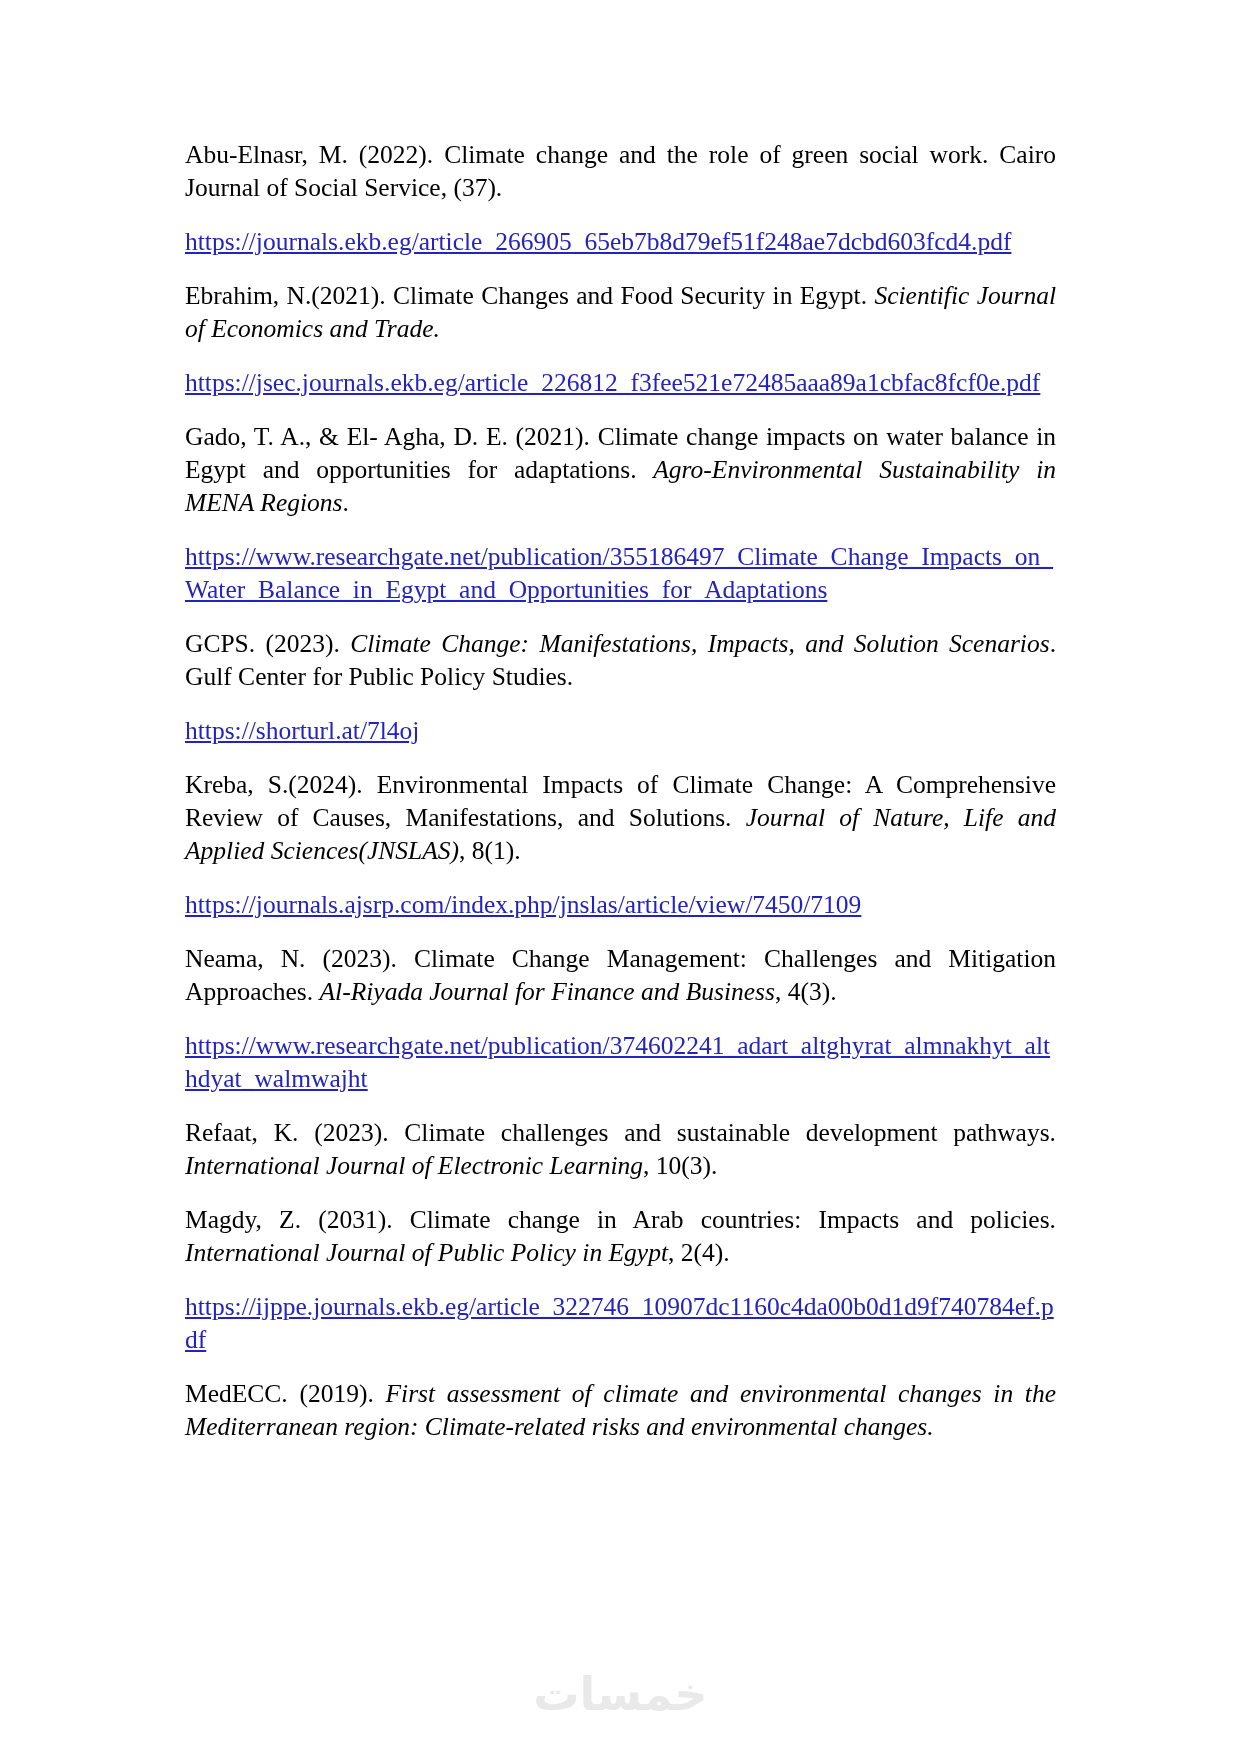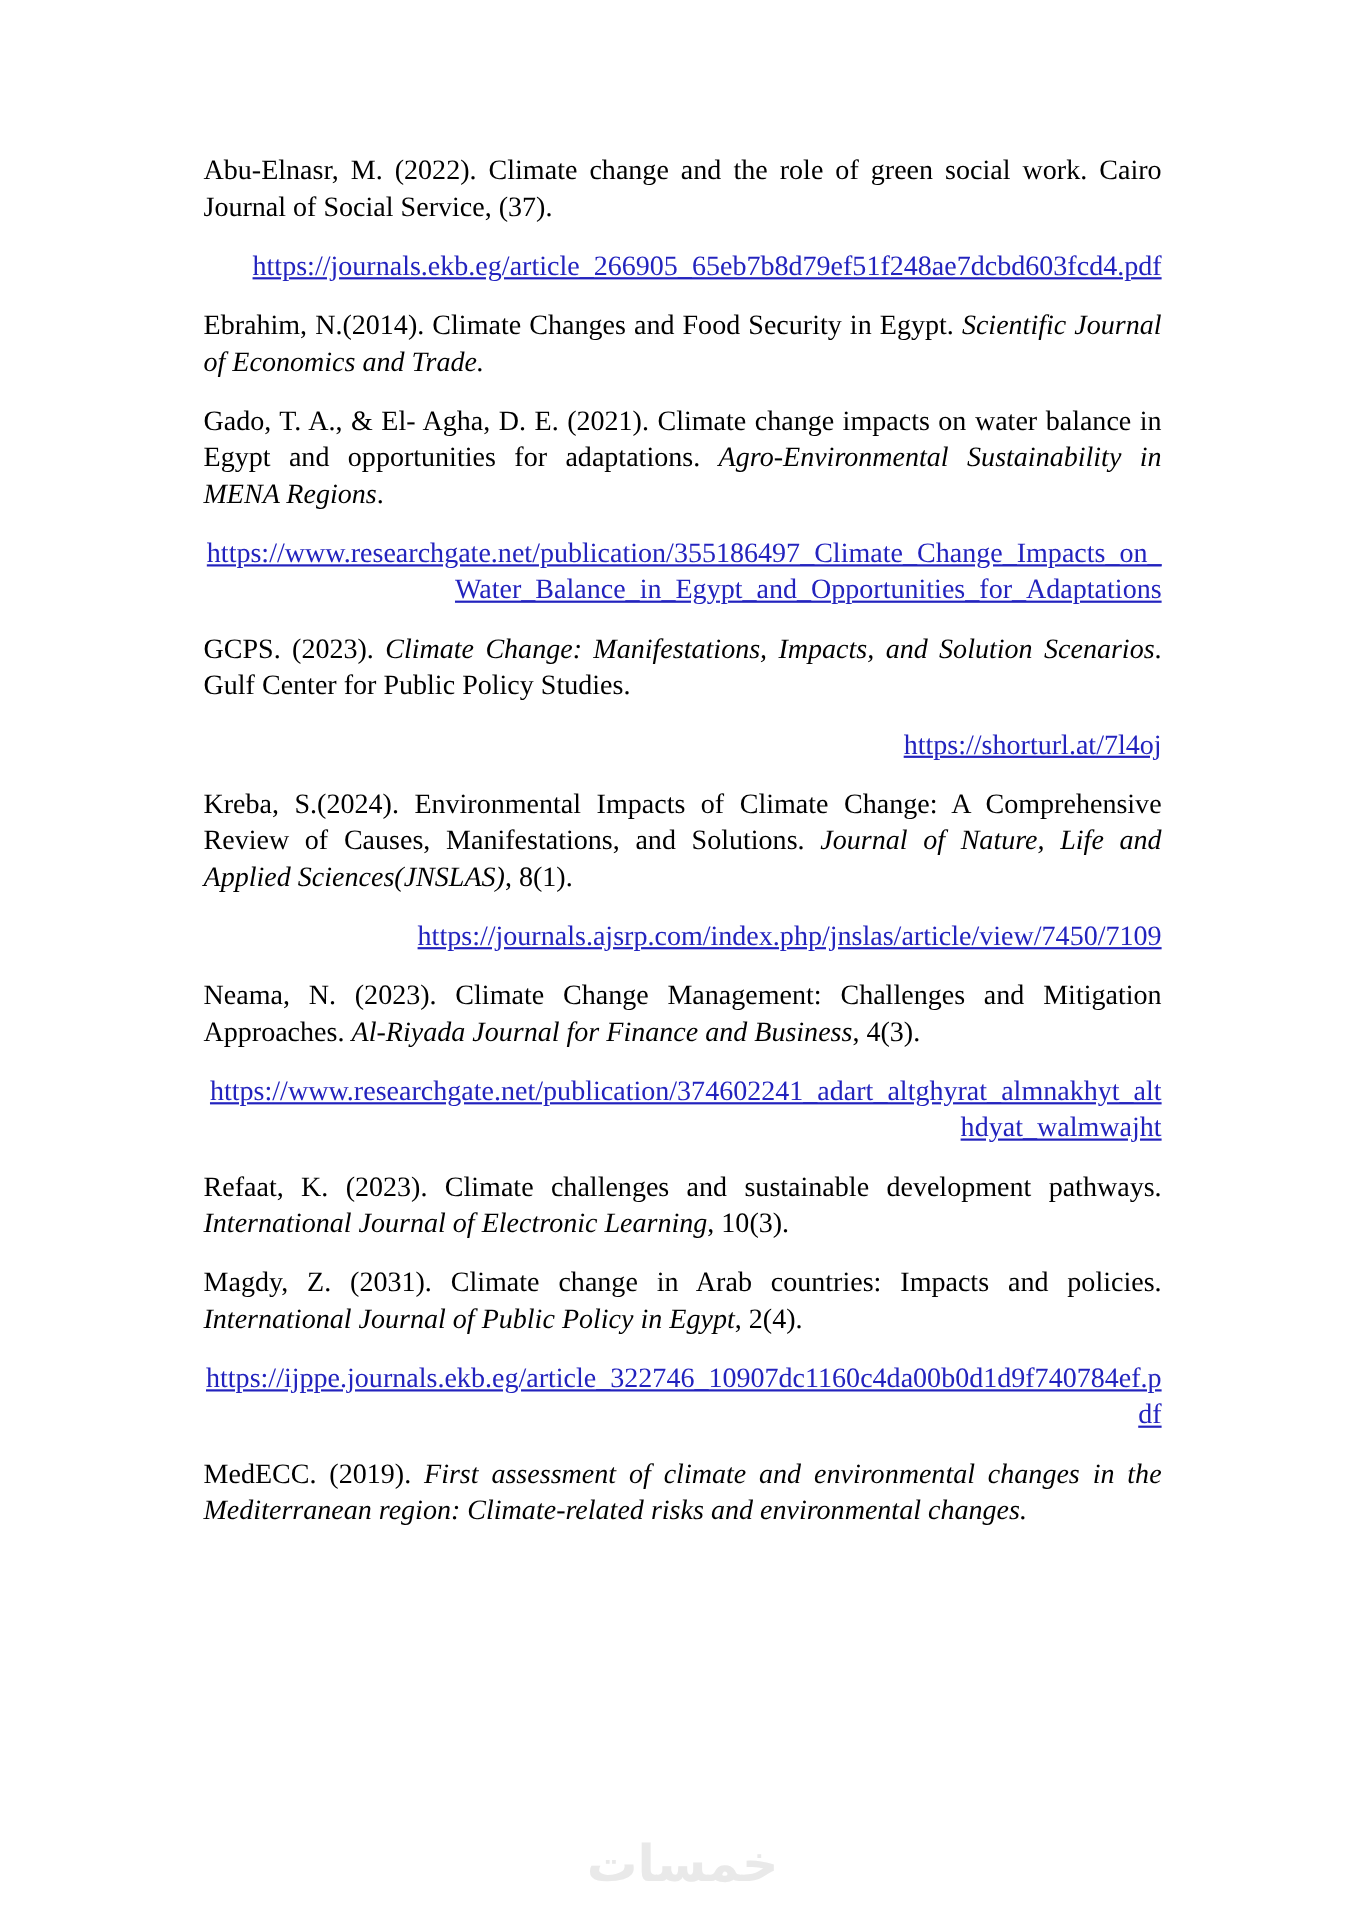--- a/index.html
+++ b/index.html
@@ -24,21 +24,21 @@
   .ref-text {
     margin: 0 0 21px 0;
     text-align: justify;
     text-align-last: left;
   }
   .ref-text .italic {
     font-style: italic;
   }
   .ref-link {
     margin: 0 0 21px 0;
-    text-align: right;
+    text-align: left;
     word-break: break-all;
     overflow-wrap: anywhere;
   }
   .ref-link a {
     color: #2323BE;
     text-decoration: underline;
     cursor: pointer;
   }
   .watermark {
     position: absolute;
@@ -54,21 +54,22 @@
     user-select: none;
   }
 </style>
 </head>
 <body>
 
 <div class="page">
   <div id="references">
       <p class="ref-text"><span>Abu-Elnasr, M. (2022). Climate change and the role of green social work. Cairo Journal of Social Service, (37).</span></p>
       <p class="ref-link"><a href="#">https://journals.ekb.eg/article_266905_65eb7b8d79ef51f248ae7dcbd603fcd4.pdf</a></p>
-      <p class="ref-text"><span>Ebrahim, N.(2014). Climate Changes and Food Security in Egypt. </span><span class="italic">Scientific Journal of Economics and Trade.</span></p>
+      <p class="ref-text"><span>Ebrahim, N.(2021). Climate Changes and Food Security in Egypt. </span><span class="italic">Scientific Journal of Economics and Trade.</span></p>
+      <p class="ref-link"><a href="#">https://jsec.journals.ekb.eg/article_226812_f3fee521e72485aaa89a1cbfac8fcf0e.pdf</a></p>
       <p class="ref-text"><span>Gado, T. A., &amp; El- Agha, D. E. (2021). Climate change impacts on water balance in Egypt and opportunities for adaptations. </span><span class="italic">Agro-Environmental Sustainability in MENA Regions</span><span>.</span></p>
       <p class="ref-link"><a href="#">https://www.researchgate.net/publication/355186497_Climate_Change_Impacts_on_Water_Balance_in_Egypt_and_Opportunities_for_Adaptations</a></p>
       <p class="ref-text"><span>GCPS. (2023). </span><span class="italic">Climate Change: Manifestations, Impacts, and Solution Scenarios</span><span>. Gulf Center for Public Policy Studies.</span></p>
       <p class="ref-link"><a href="#">https://shorturl.at/7l4oj</a></p>
       <p class="ref-text"><span>Kreba, S.(2024). Environmental Impacts of Climate Change: A Comprehensive Review of Causes, Manifestations, and Solutions. </span><span class="italic">Journal of Nature, Life and Applied Sciences(JNSLAS)</span><span>, 8(1).</span></p>
       <p class="ref-link"><a href="#">https://journals.ajsrp.com/index.php/jnslas/article/view/7450/7109</a></p>
       <p class="ref-text"><span>Neama, N. (2023). Climate Change Management: Challenges and Mitigation Approaches. </span><span class="italic">Al-Riyada Journal for Finance and Business</span><span>, 4(3).</span></p>
       <p class="ref-link"><a href="#">https://www.researchgate.net/publication/374602241_adart_altghyrat_almnakhyt_althdyat_walmwajht</a></p>
       <p class="ref-text"><span>Refaat, K. (2023). Climate challenges and sustainable development pathways. </span><span class="italic">International Journal of Electronic Learning</span><span>, 10(3).</span></p>
       <p class="ref-text"><span>Magdy, Z. (2031). Climate change in Arab countries: Impacts and policies. </span><span class="italic">International Journal of Public Policy in Egypt</span><span>, 2(4).</span></p>

